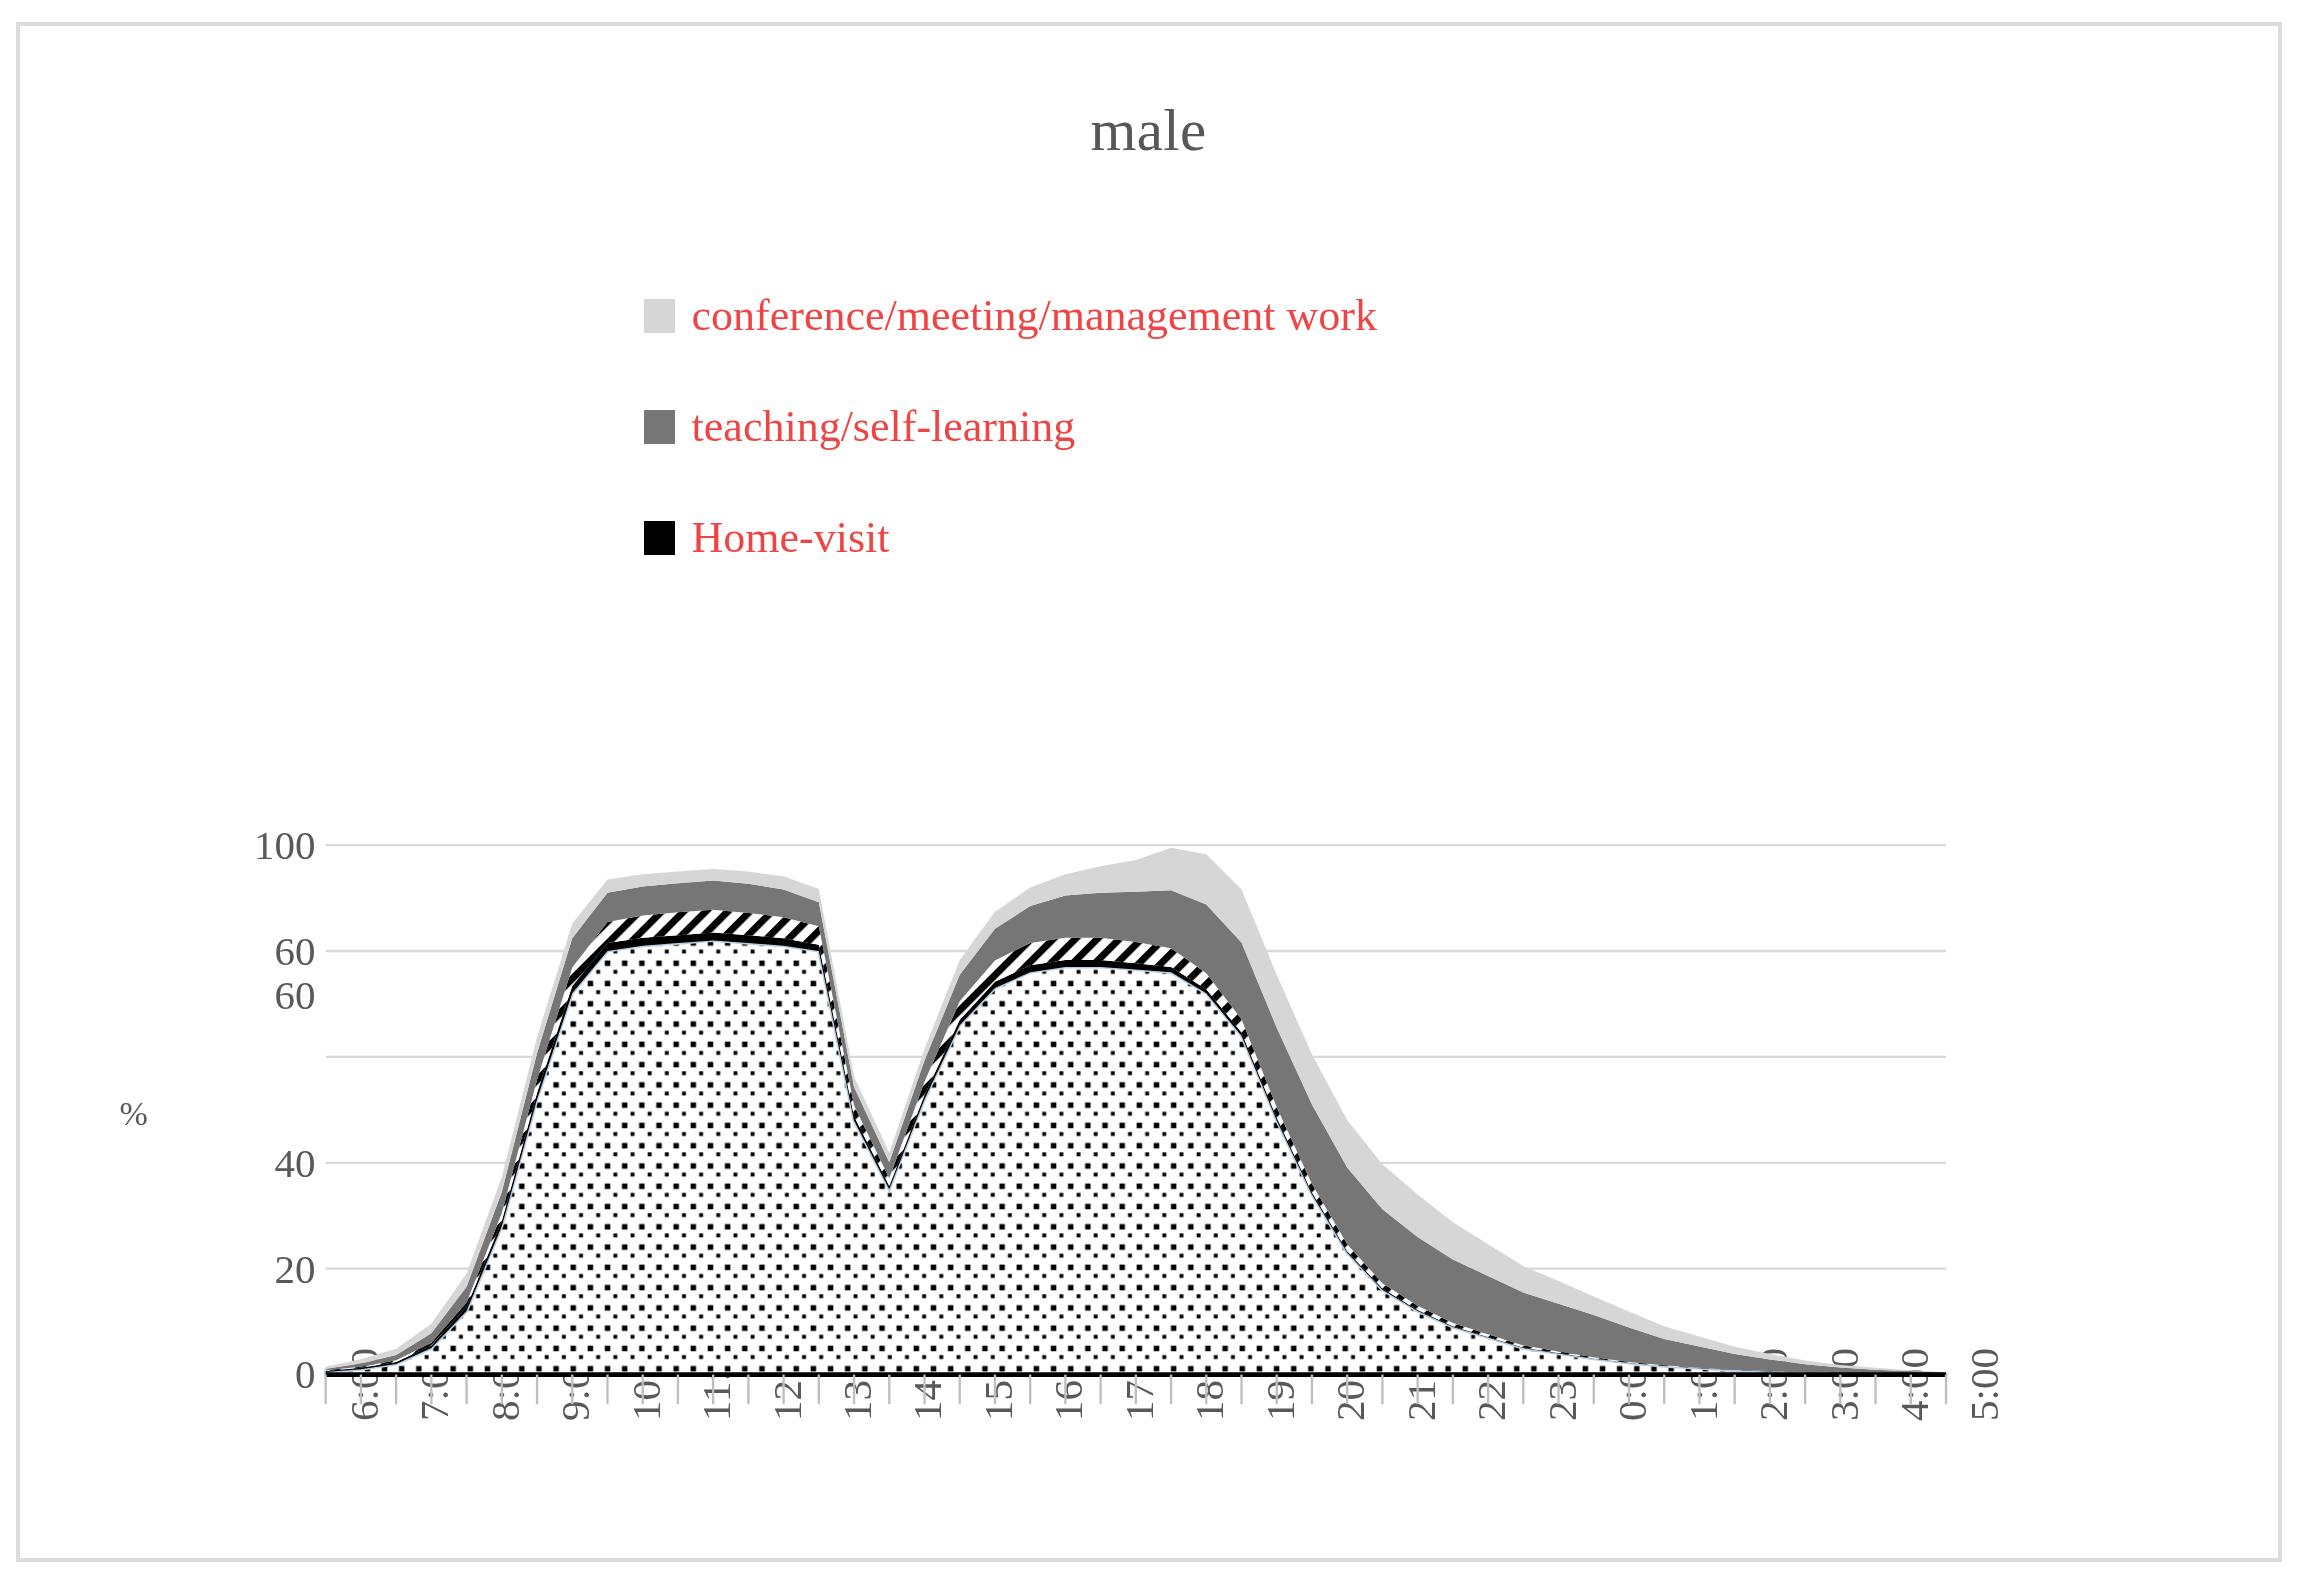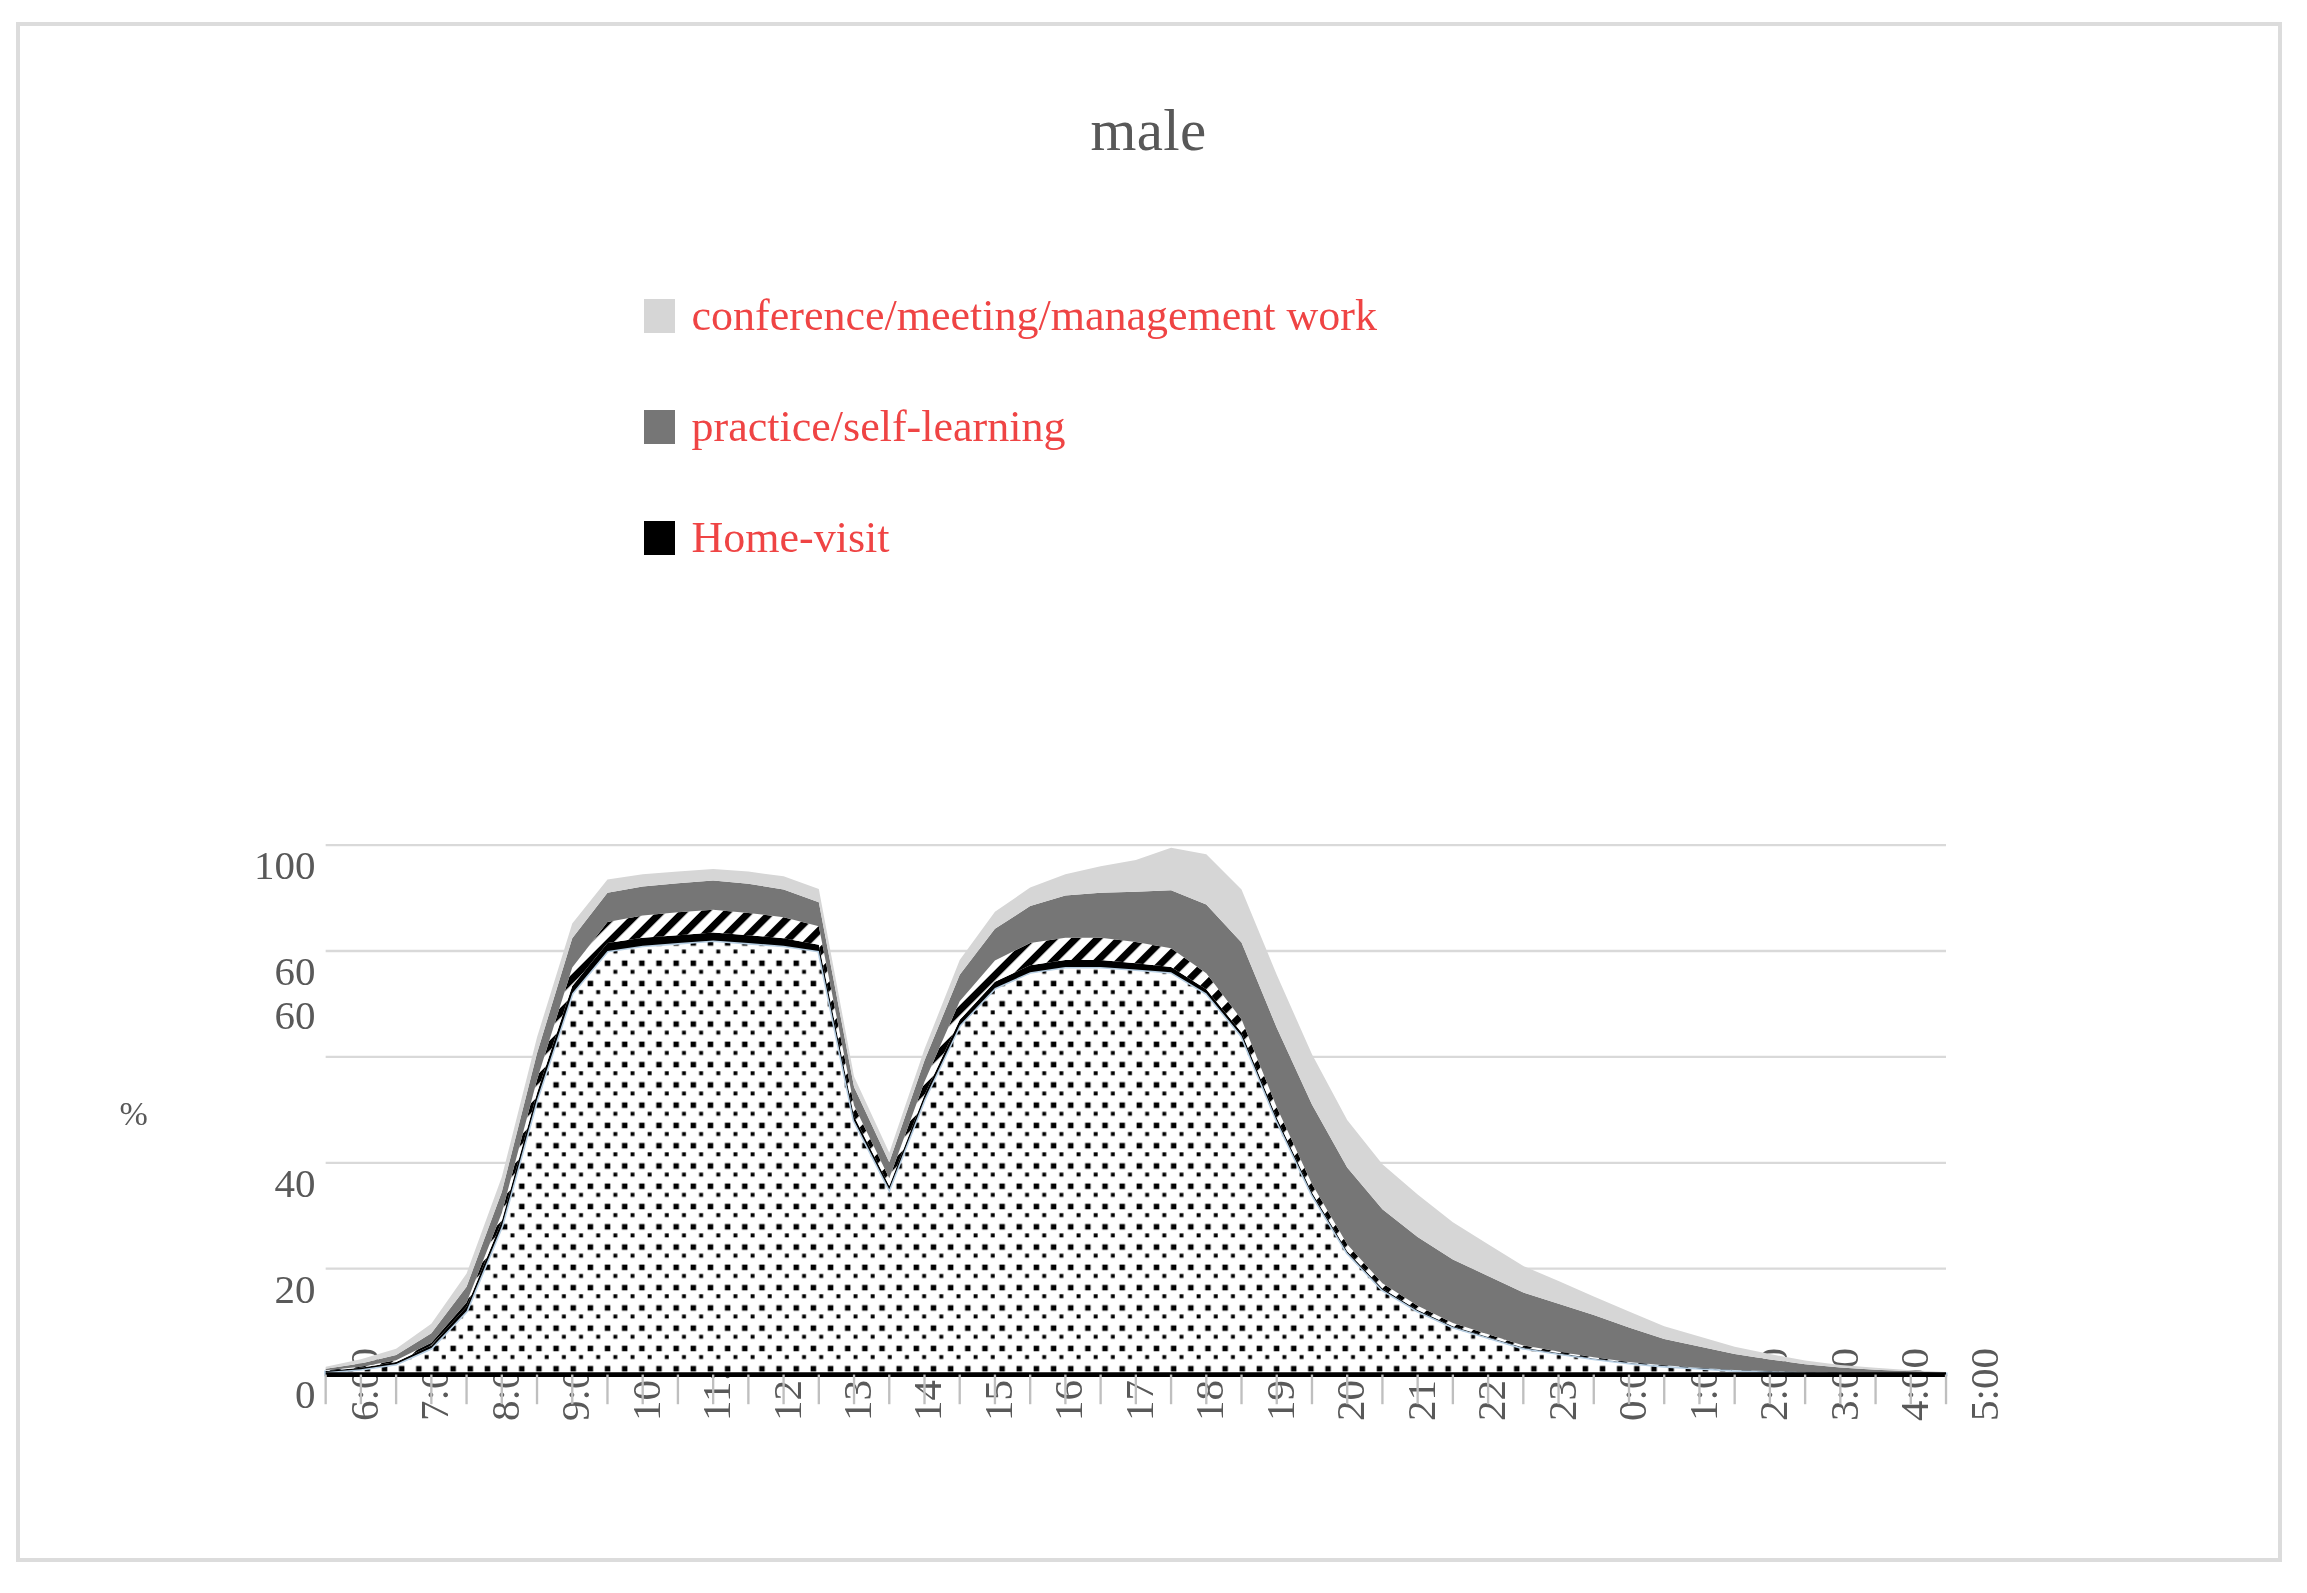--- a/index.html
+++ b/index.html
@@ -29,21 +29,21 @@
   }
   .legend-label{font-size:44px;color:#ef4444;white-space:nowrap;line-height:1;}
   #plot-wrap{position:absolute;left:0;top:0;width:100%;height:100%;}
   #ylabel{
     position:absolute;left:100px;top:1069px;font-size:34px;color:#595959;
   }
   .ytick{
     position:absolute;right:0;width:195px;text-align:right;
     font-size:41px;color:#595959;transform:translateY(-50%);
   }
-  #yticks{position:absolute;left:101px;top:0;width:195px;height:100%;margin-top:20px;}
+  #yticks{position:absolute;left:101px;top:0;width:195px;height:100%;}
   .xtick{
     position:absolute;font-size:41px;color:#595959;
     transform-origin:left top;transform:rotate(-90deg);
     white-space:nowrap;
   }
   #chart-svg{position:absolute;left:0;top:0;}
 </style>
 </head>
 <body>
 
@@ -51,21 +51,21 @@
 
   <div id="title">male</div>
 
   <div id="legend">
     <div class="legend-row">
       <span class="swatch sw-conf"></span>
       <span class="legend-label">conference/meeting/management work</span>
     </div>
     <div class="legend-row">
       <span class="swatch sw-res"></span>
-      <span class="legend-label">practice/self-learning</span>
+      <span class="legend-label">teaching/self-learning</span>
     </div>
     <div class="legend-row">
       <span class="swatch sw-home"></span>
       <span class="legend-label">Home-visit</span>
     </div>
   </div>
 
   <div id="ylabel">%</div>
 
   <div id="plot-wrap">

